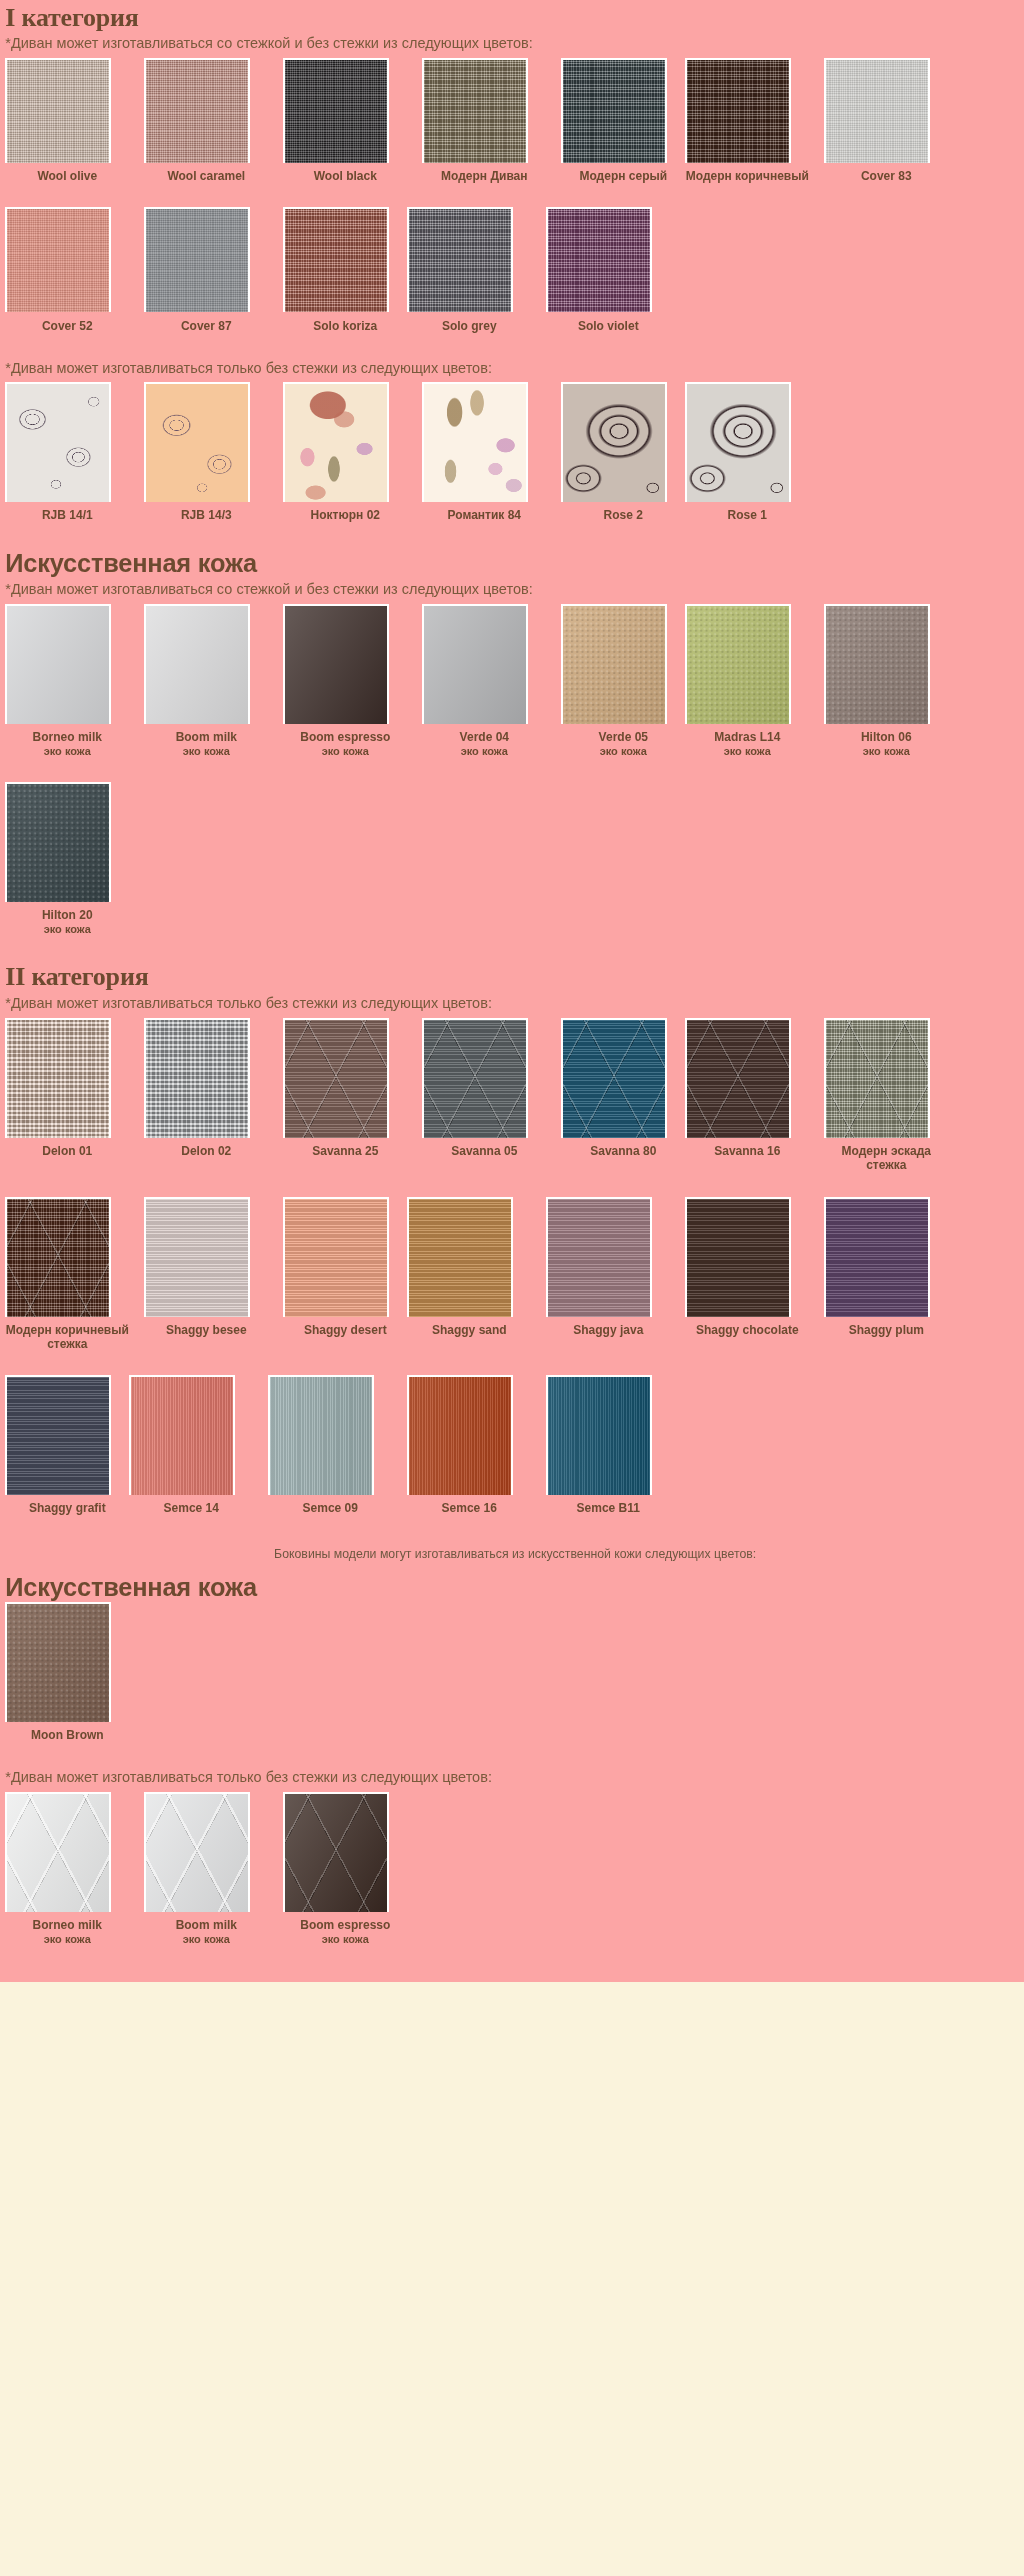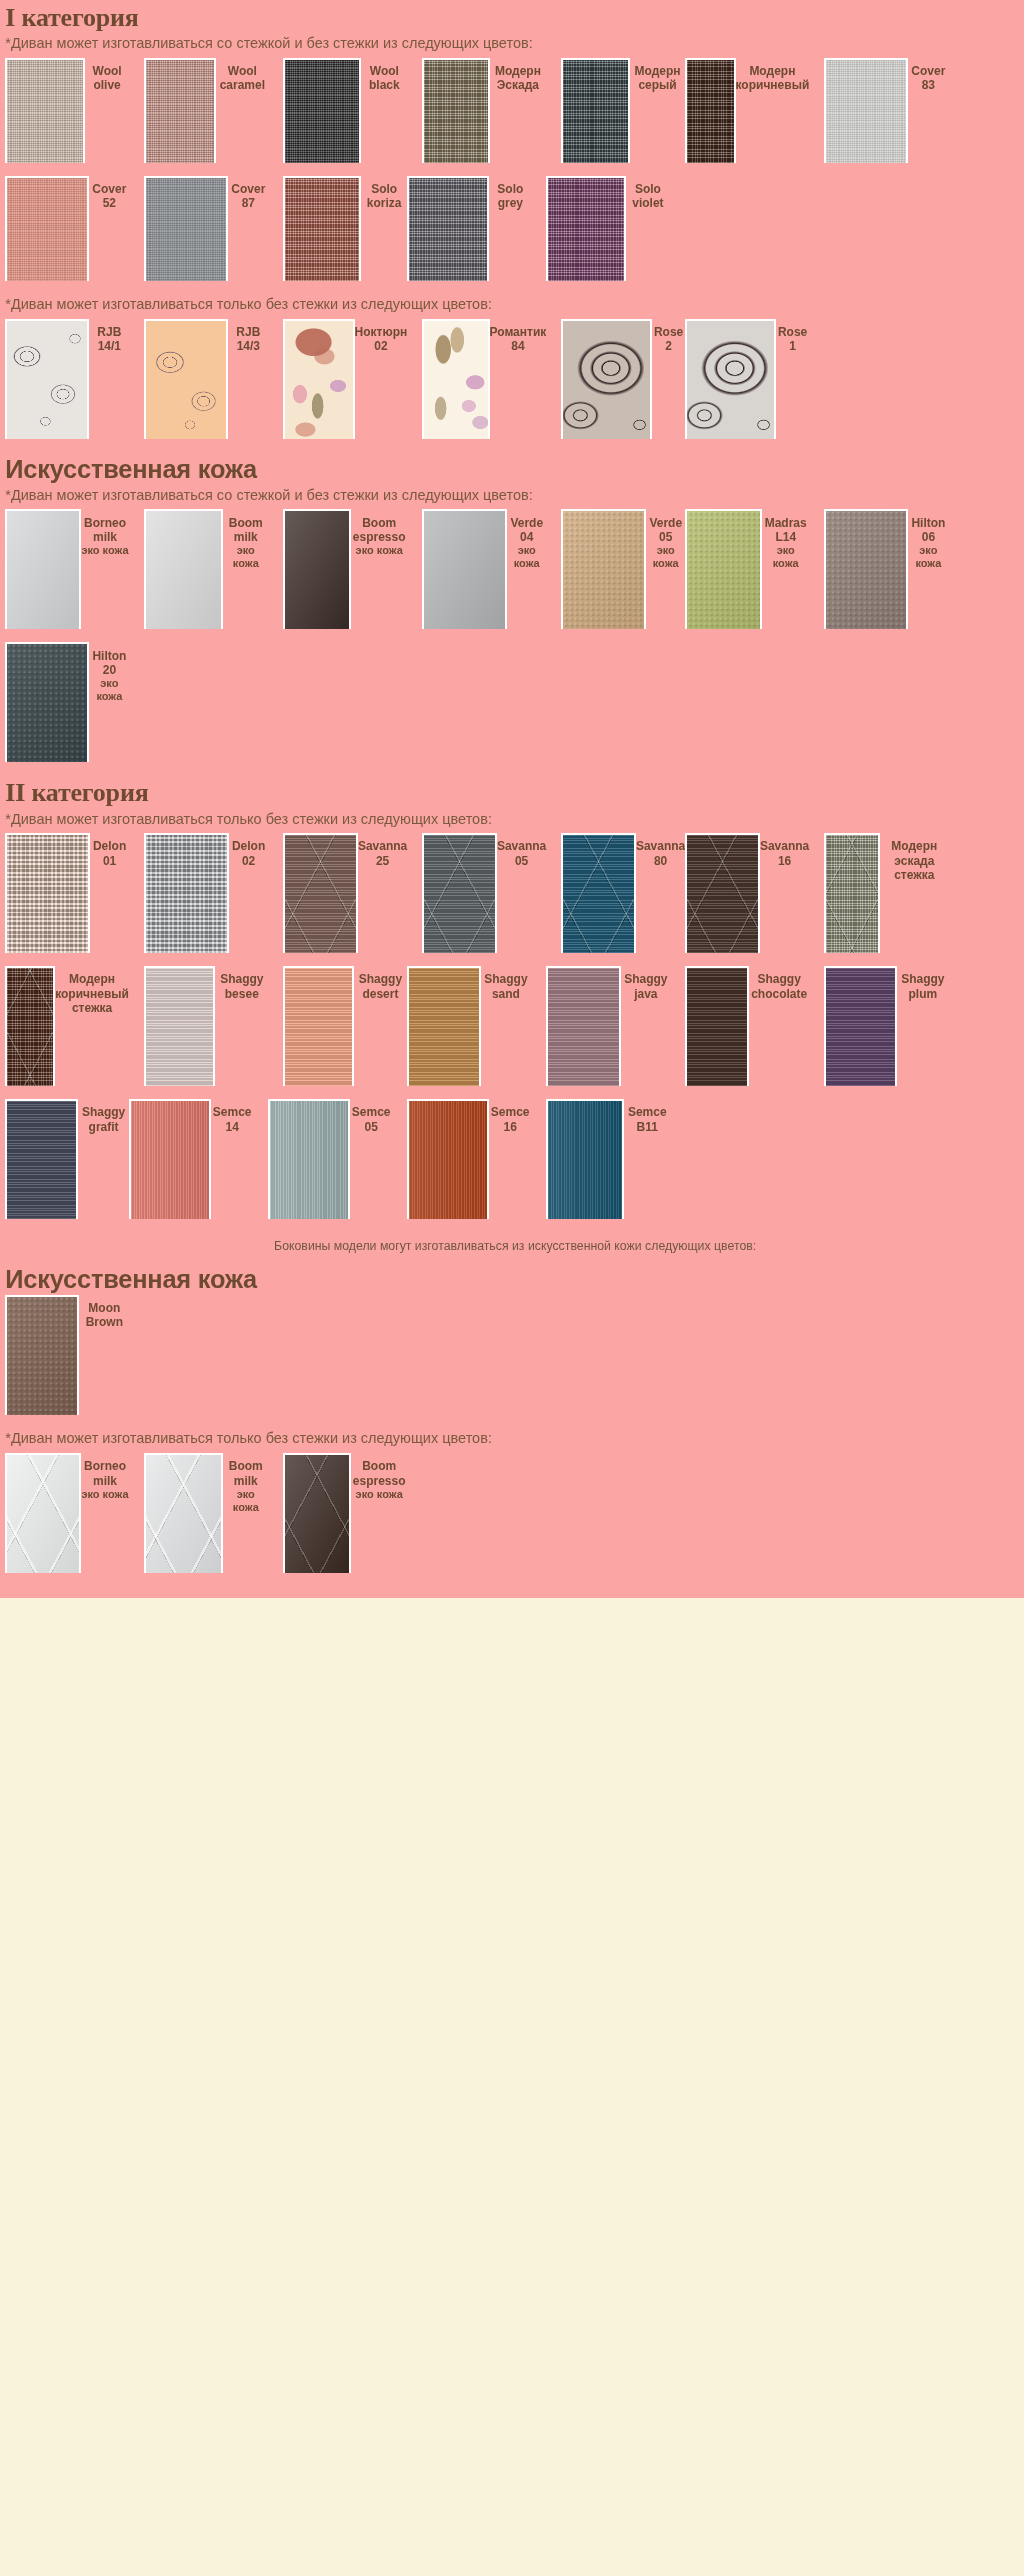--- a/index.html
+++ b/index.html
@@ -42,23 +42,23 @@
 
   .grid {
     display: flex;
     flex-wrap: wrap;
     gap: 0;
     padding: 0 0 0 5.3px;
   }
   .cell {
     width: 124px;
     margin-right: 15px;
-    margin-bottom: 13px;
+    margin-bottom: 19px;
     display: flex;
-    flex-direction: row;
+    flex-direction: column;
     align-items: stretch;
   }
   .cell:nth-child(5n) { margin-right: 0; }
 
   .swatch {
     width: 106px;
     height: 72px;
     border: 2.6px solid #ffffff;
     border-bottom: 0;
     background-color: #ccc;
@@ -212,21 +212,21 @@
           <div class="cell">
             <div class="swatch tall tex-linen" style="background-color: rgb(191, 140, 128);"></div>
             <div class="caption">Wool caramel</div>
           </div>
           <div class="cell">
             <div class="swatch tall tex-linen" style="background-color: rgb(38, 36, 38);"></div>
             <div class="caption">Wool black</div>
           </div>
           <div class="cell">
             <div class="swatch tall tex-coarse" style="background-color: rgb(141, 127, 99);"></div>
-            <div class="caption">Модерн Эскада</div>
+            <div class="caption">Модерн Диван</div>
           </div>
           <div class="cell">
             <div class="swatch tall tex-coarse" style="background-color: rgb(61, 74, 78);"></div>
             <div class="caption">Модерн серый</div>
           </div>
           <div class="cell">
             <div class="swatch tall tex-coarse" style="background-color: rgb(75, 45, 32);"></div>
             <div class="caption">Модерн коричневый</div>
           </div>
           <div class="cell">
@@ -383,21 +383,21 @@
           <div class="cell">
             <div class="swatch xtall tex-rib" style="background-color: rgb(71, 75, 92);"></div>
             <div class="caption">Shaggy grafit</div>
           </div>
           <div class="cell">
             <div class="swatch xtall tex-vert" style="background-color: rgb(226, 118, 106);"></div>
             <div class="caption">Semce 14</div>
           </div>
           <div class="cell">
             <div class="swatch xtall tex-vert" style="background-color: rgb(158, 178, 179);"></div>
-            <div class="caption">Semce 05</div>
+            <div class="caption">Semce 09</div>
           </div>
           <div class="cell">
             <div class="swatch xtall tex-vert" style="background-color: rgb(179, 67, 27);"></div>
             <div class="caption">Semce 16</div>
           </div>
           <div class="cell">
             <div class="swatch xtall tex-vert" style="background-color: rgb(20, 83, 111);"></div>
             <div class="caption">Semce B11</div>
           </div>
         </div>

